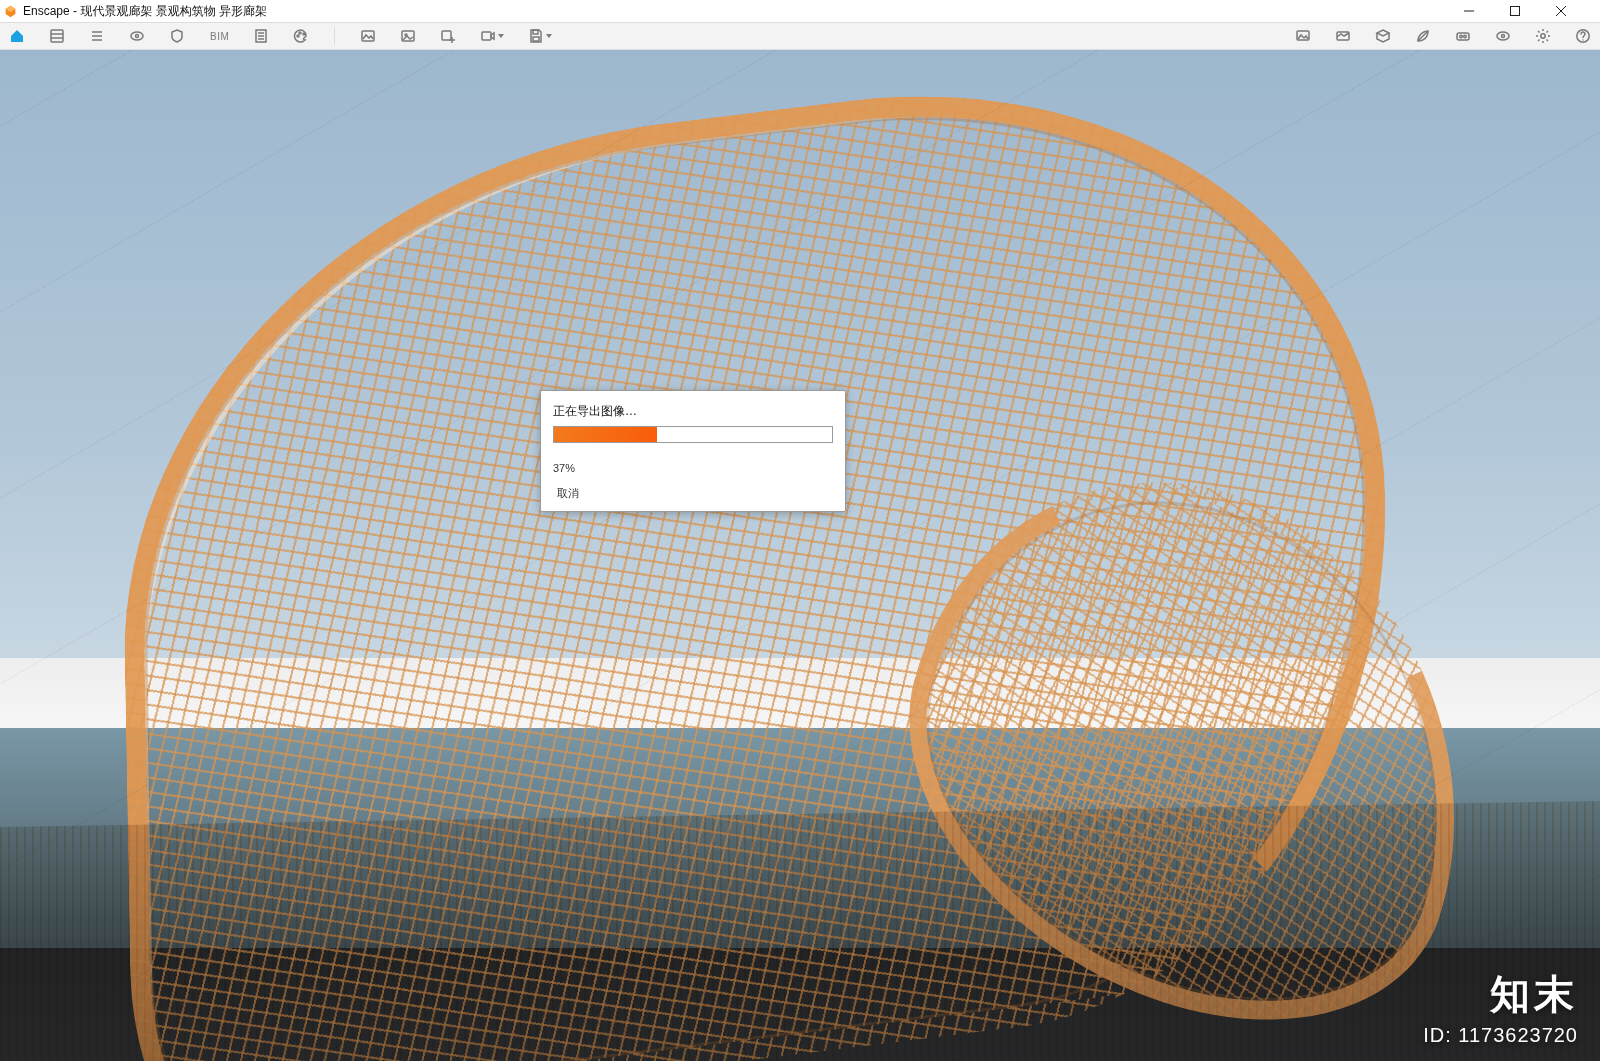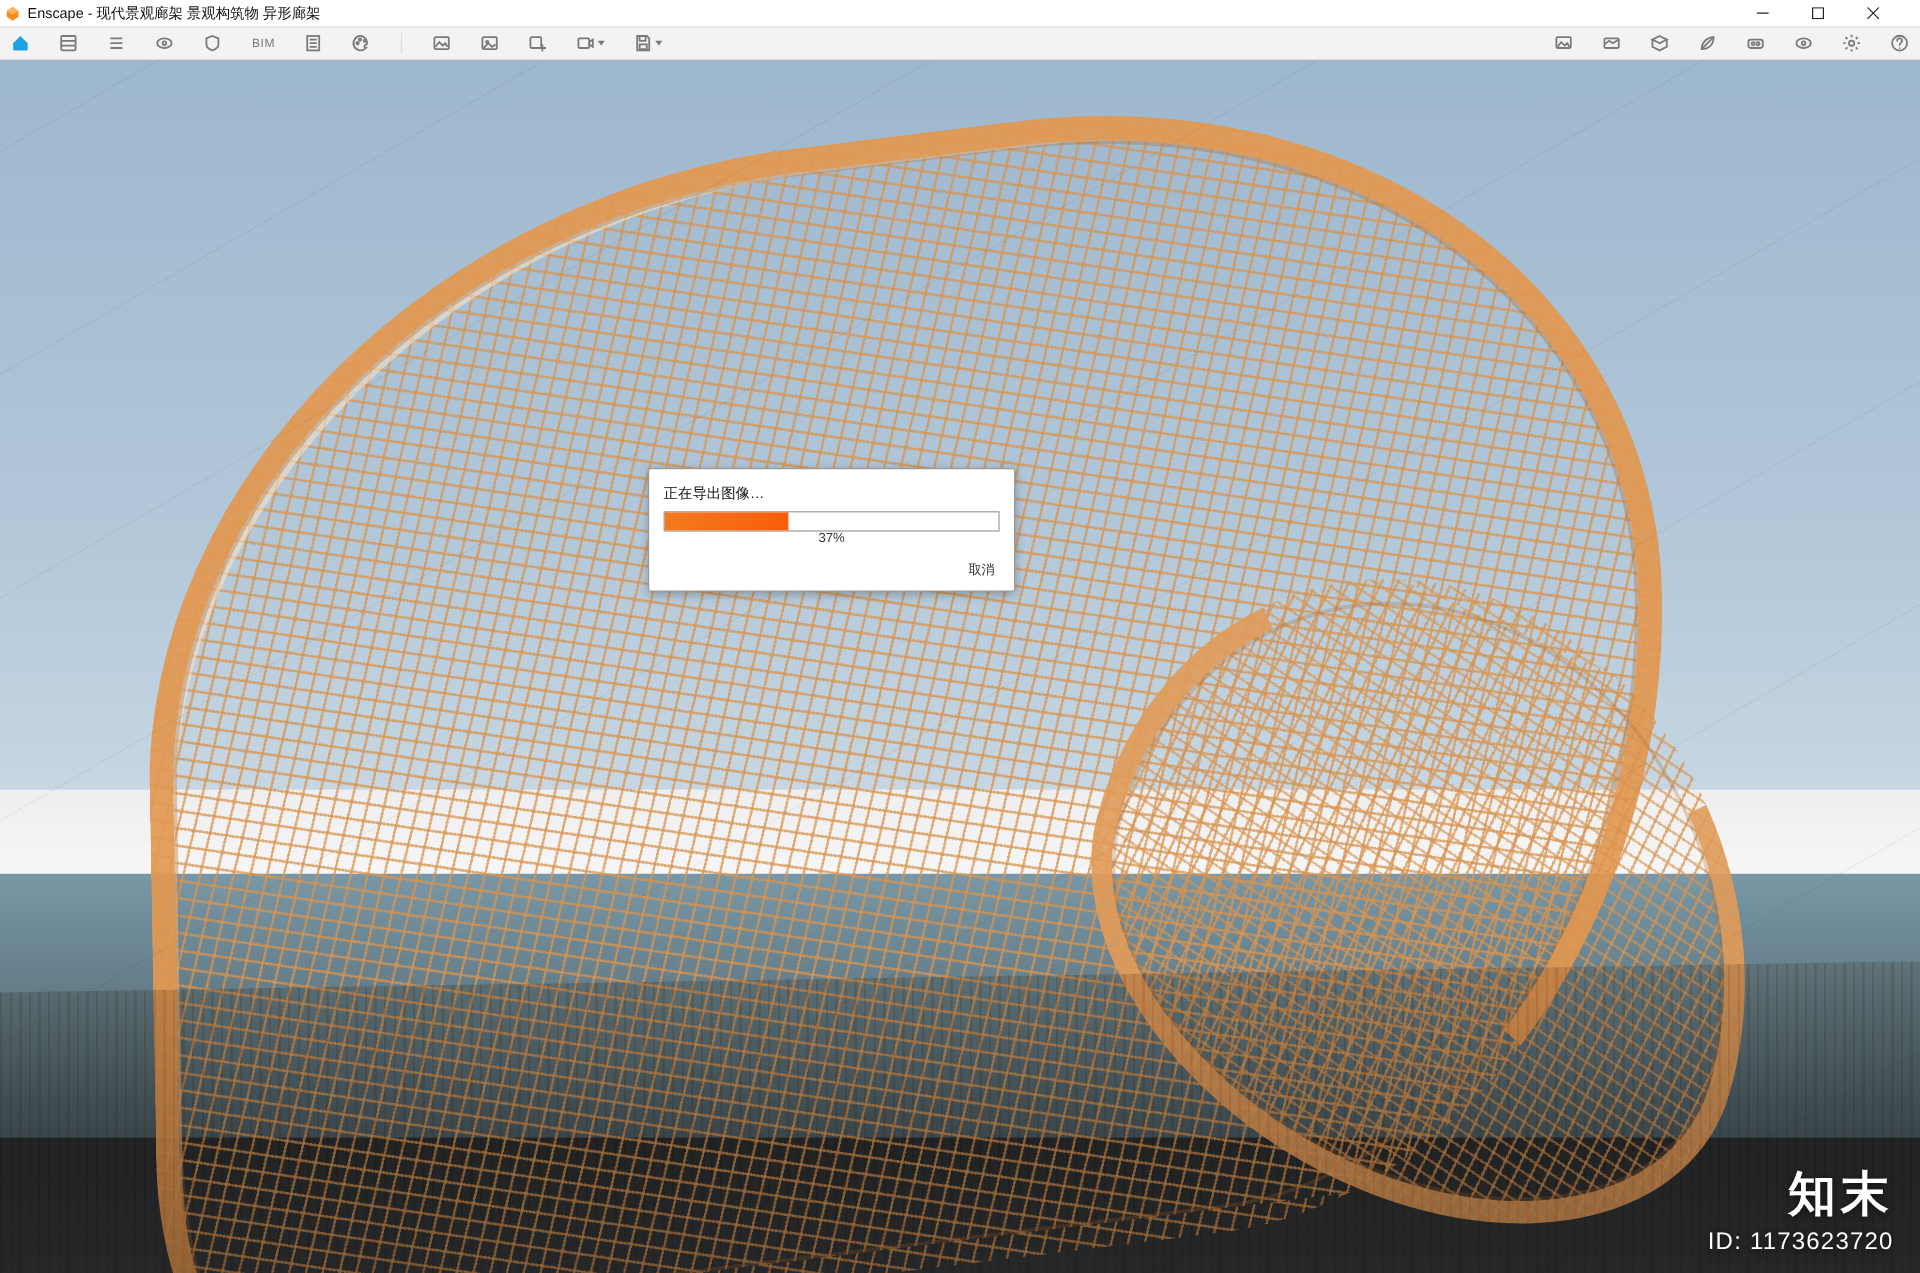--- a/index.html
+++ b/index.html
@@ -96,22 +96,22 @@
   
   .dialog{
     position:absolute;left:540px;top:390px;width:280px;
     background:var(--panel-bg);border:1px solid var(--panel-border);border-radius:2px;
     box-shadow:0 2px 8px rgba(0,0,0,.25);
     padding:12px 12px 8px 12px;z-index:10;font-size:12px;color:#111;
   }
   .dialog .dlabel{font-weight:400;font-size:12px;margin-bottom:6px}
   .progressbar{height:15px;border:1px solid #9a9a9a;background:#fff;position:relative}
   .progressfill{position:absolute;left:0;top:0;bottom:0;background:linear-gradient(90deg,var(--orange),var(--orange2))}
-  .pct{text-align:center;font-size:11px;color:#333;margin-top:0}
-  .dialog .actions{display:flex;justify-content:flex-end;margin-top:10px}
+  .pct{text-align:left;font-size:11px;color:#333;margin-top:19px}
+  .dialog .actions{display:flex;justify-content:flex-start;margin-top:10px}
   .cancelbtn{background:transparent;border:none;font-size:11px;color:#333;cursor:default;padding:2px 4px}
 
   
   .brand{
     position:absolute;right:22px;bottom:14px;text-align:right;color:#fff;
     text-shadow:0 2px 6px rgba(0,0,0,.6);z-index:4;
     font-family:"Microsoft YaHei","Segoe UI",sans-serif;
   }
   .brand .cn{font-size:40px;font-weight:600;letter-spacing:4px}
   .brand .id{font-size:20px;letter-spacing:1px;margin-top:2px}

